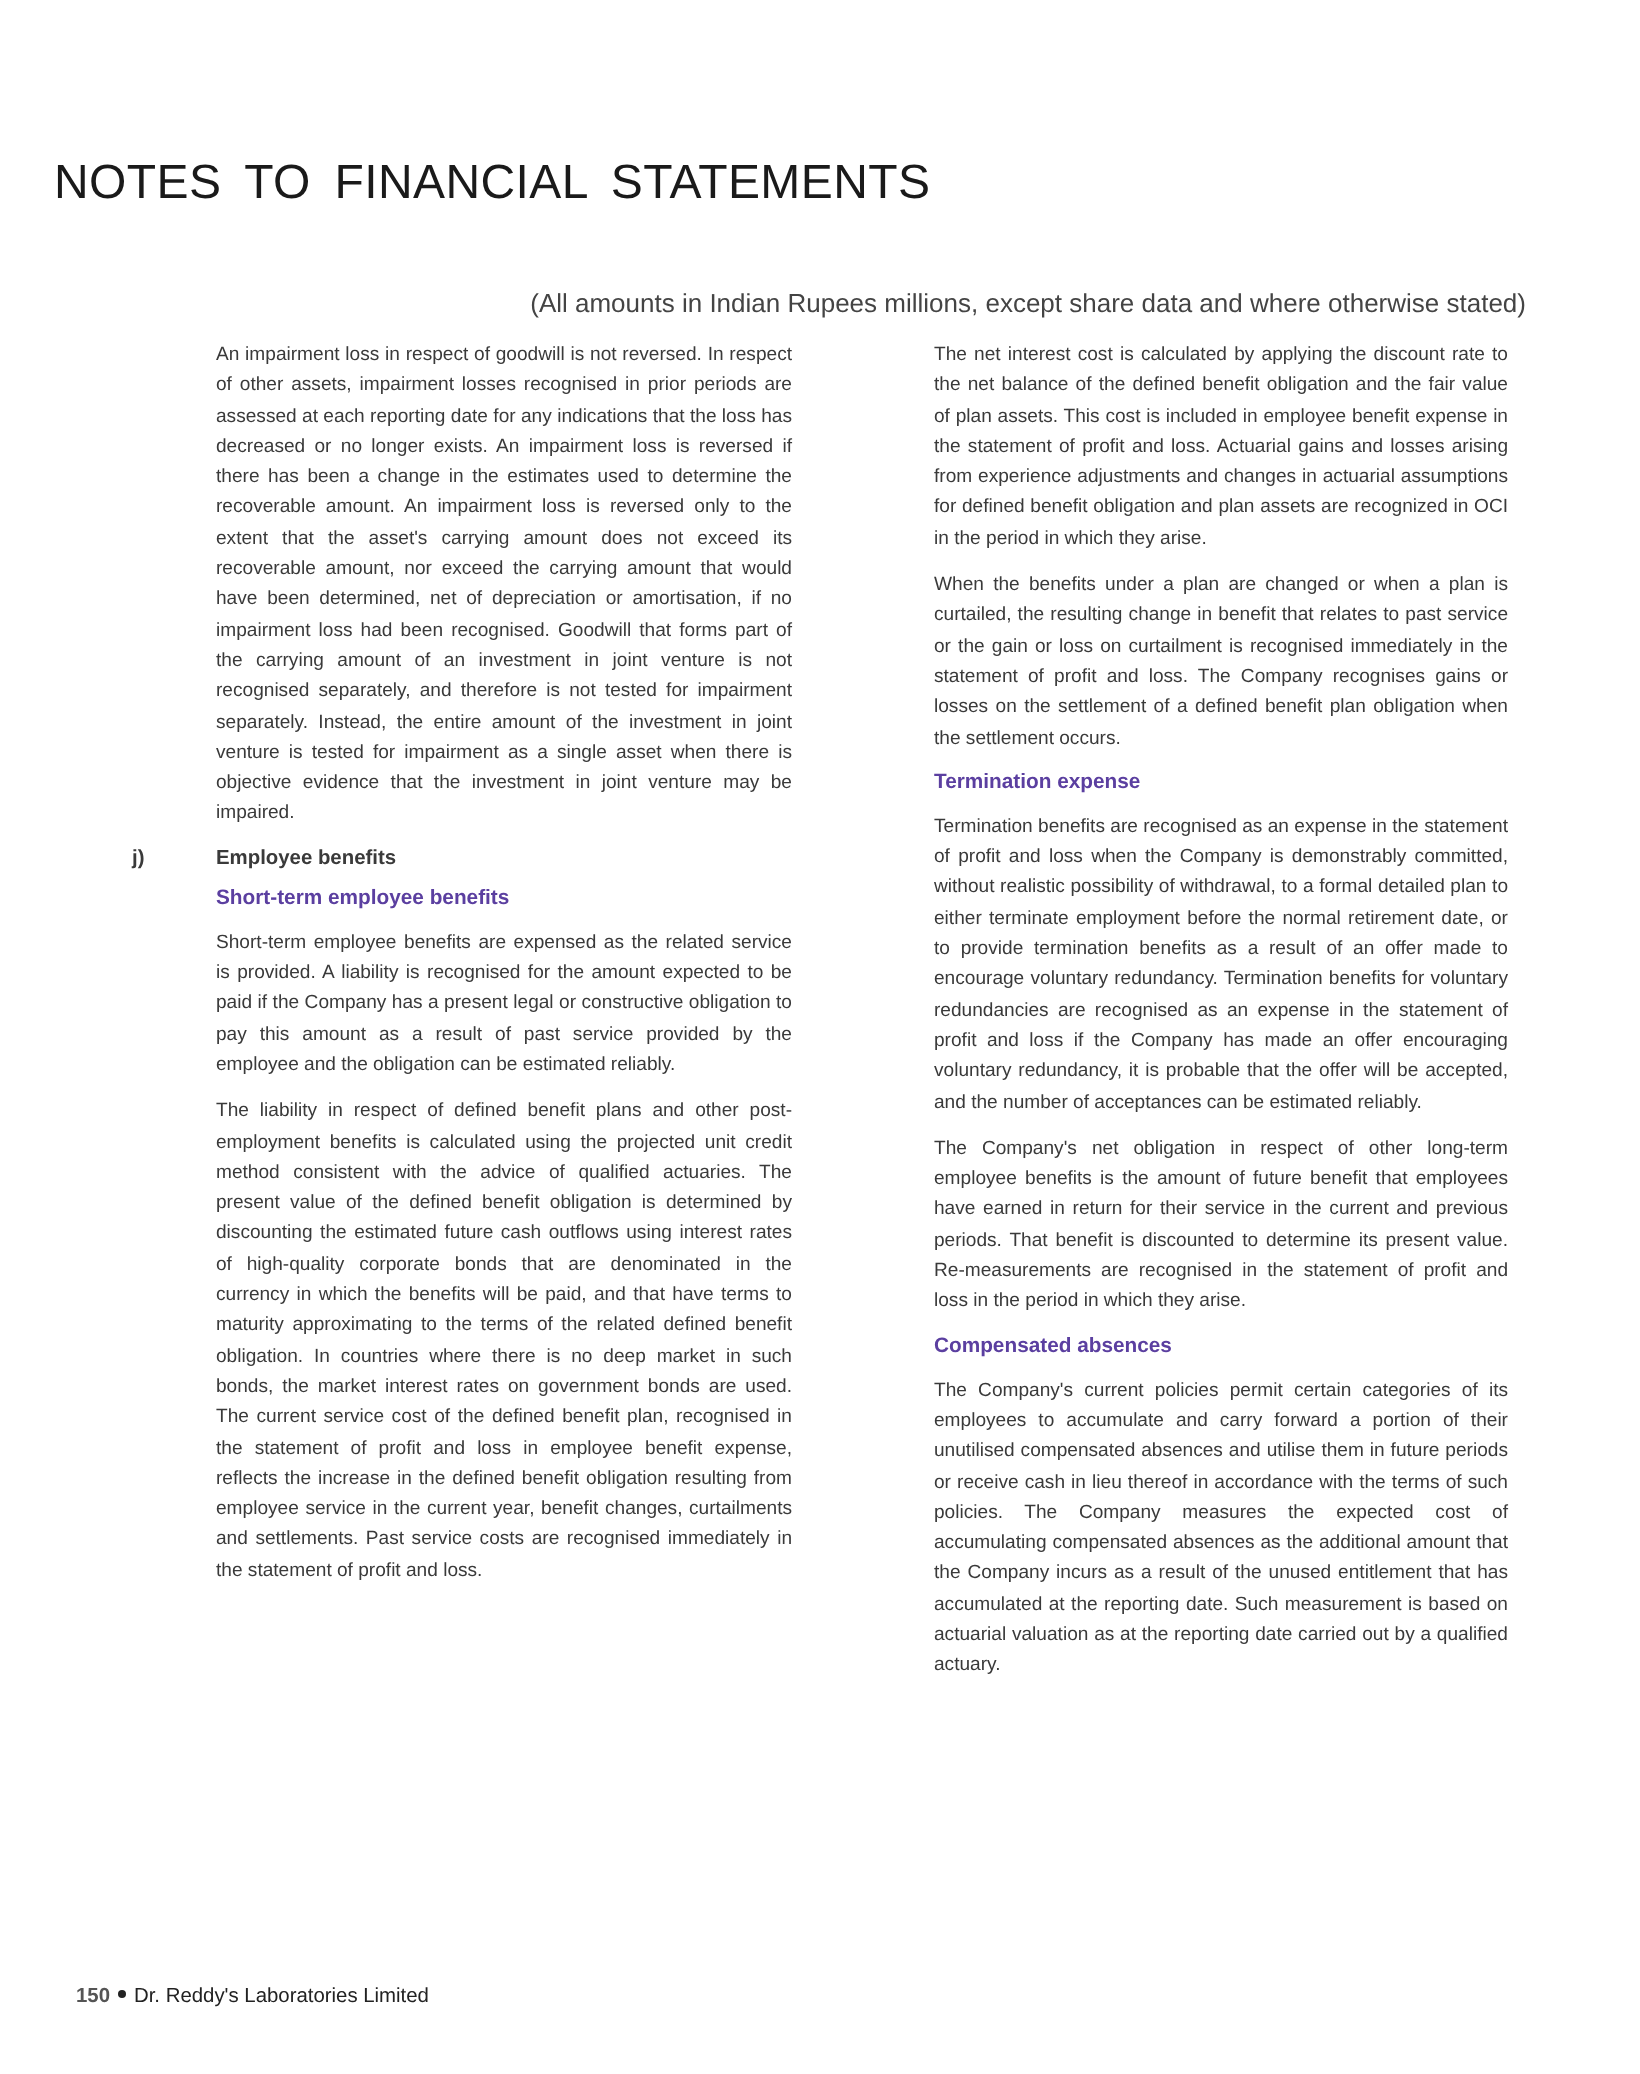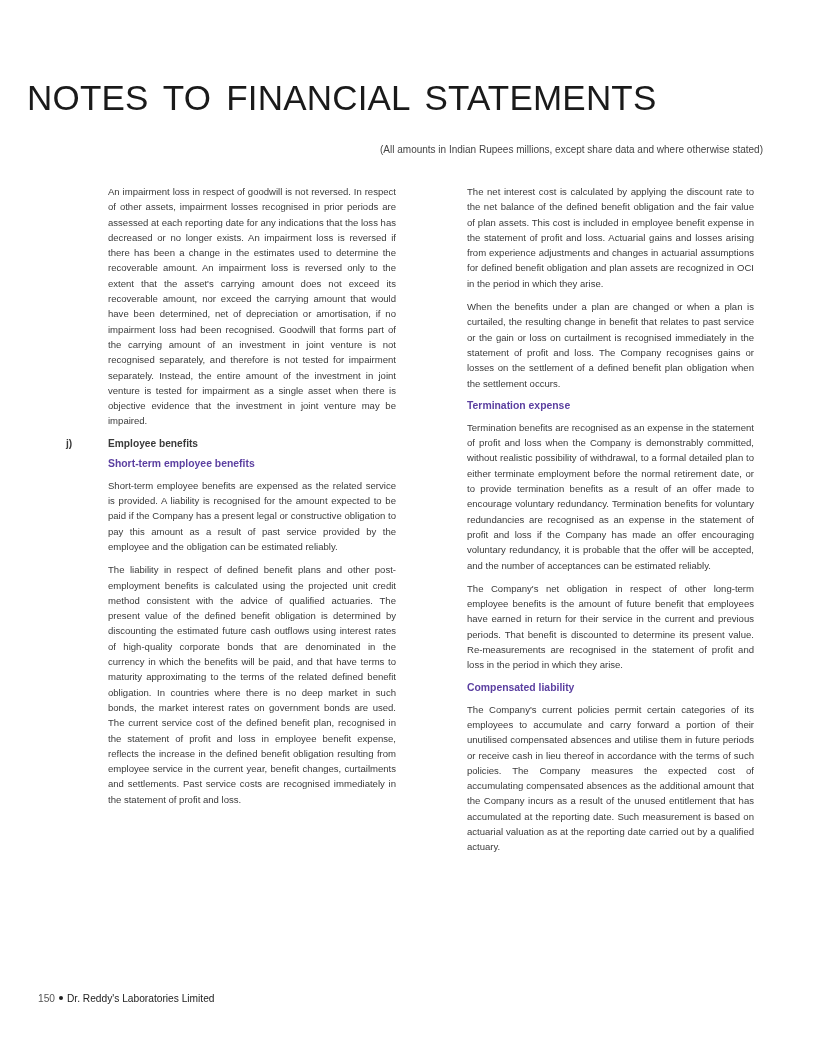--- a/index.html
+++ b/index.html
@@ -1,29 +1,29 @@
 <!DOCTYPE html>
 <html><head>
 <meta charset="utf-8">
 <style>
   html, body { margin: 0; padding: 0; background: #ffffff; }
   body { width: 820px; height: 1037px; position: relative; overflow: hidden;
          font-family: "Liberation Sans", "DejaVu Sans", sans-serif; color: #3a3a3a; }
-  .page-title { position: absolute; left: 27px; top: 78px; font-size: 35px; font-weight: 400;
+  .page-title { position: absolute; left: 27px; top: 78px; font-size: 24px; font-weight: 400;
                 letter-spacing: 0.2px; color: #1a1a1a; word-spacing: 5px; margin: 0; }
-  .currency-note { position: absolute; right: 57px; top: 144px; font-size: 10px; color: #444; }
-  .col { position: absolute; top: 170px; font-size: 9.55px; line-height: 15.3px; text-align: justify; margin-top: 14px; }
+  .currency-note { position: absolute; right: 57px; top: 144px; font-size: 13px; color: #444; }
+  .col { position: absolute; top: 170px; font-size: 9.55px; line-height: 15.3px; text-align: justify; }
   .col-left { left: 108px; width: 288px; }
   .col-right { left: 467px; width: 287px; }
   .para { margin: 0 0 8px 0; }
   .sub-heading { color: #5b3fa0; font-weight: 700; font-size: 10.4px; margin: 3px 0 7px 0; line-height: 14px; }
   .section-heading { position: relative; font-weight: 700; font-size: 10.2px; color: #3a3a3a; margin: 0 0 6px 0; line-height: 14px; }
   .section-marker { position: absolute; left: -42px; top: 0; font-weight: 700; }
   .footer { position: absolute; left: 38px; top: 993px; font-size: 10.2px; color: #222; }
-  .footer .page-num { color: #555; }
+  .footer .page-num { color: #555; font-weight: bold; }
   .footer .bullet { display: inline-block; width: 4px; height: 4px; border-radius: 50%; background: #222;
                     vertical-align: middle; margin: 0 4px 2px 4px; }
 </style>
 </head>
 <body>
 
 <h1 class="page-title">NOTES TO FINANCIAL STATEMENTS</h1>
 <div class="currency-note">(All amounts in Indian Rupees millions, except share data and where otherwise stated)</div>
 
 <div class="col col-left">
@@ -43,19 +43,19 @@
 
 <div class="col col-right">
   <p class="para">The net interest cost is calculated by applying the discount rate to the net balance of the defined benefit obligation and the fair value of plan assets. This cost is included in employee benefit expense in the statement of profit and loss. Actuarial gains and losses arising from experience adjustments and changes in actuarial assumptions for defined benefit obligation and plan assets are recognized in OCI in the period in which they arise.</p>
   <p class="para">When the benefits under a plan are changed or when a plan is curtailed, the resulting change in benefit that relates to past service or the gain or loss on curtailment is recognised immediately in the statement of profit and loss. The Company recognises gains or losses on the settlement of a defined benefit plan obligation when the settlement occurs.</p>
 
   <div class="sub-heading">Termination expense</div>
   <p class="para">Termination benefits are recognised as an expense in the statement of profit and loss when the Company is demonstrably committed, without realistic possibility of withdrawal, to a formal detailed plan to either terminate employment before the normal retirement date, or to provide termination benefits as a result of an offer made to encourage voluntary redundancy. Termination benefits for voluntary redundancies are recognised as an expense in the statement of profit and loss if the Company has made an offer encouraging voluntary redundancy, it is probable that the offer will be accepted, and the number of acceptances can be estimated reliably.</p>
 
   <p class="para">The Company's net obligation in respect of other long-term employee benefits is the amount of future benefit that employees have earned in return for their service in the current and previous periods. That benefit is discounted to determine its present value. Re-measurements are recognised in the statement of profit and loss in the period in which they arise.</p>
 
-  <div class="sub-heading">Compensated liability</div>
+  <div class="sub-heading">Compensated absences</div>
   <p class="para">The Company's current policies permit certain categories of its employees to accumulate and carry forward a portion of their unutilised compensated absences and utilise them in future periods or receive cash in lieu thereof in accordance with the terms of such policies. The Company measures the expected cost of accumulating compensated absences as the additional amount that the Company incurs as a result of the unused entitlement that has accumulated at the reporting date. Such measurement is based on actuarial valuation as at the reporting date carried out by a qualified actuary.</p>
 </div>
 
 <div class="footer">
   <span class="page-num">150</span><span class="bullet"></span><span>Dr. Reddy's Laboratories Limited</span>
 </div>
 
 </body></html>

